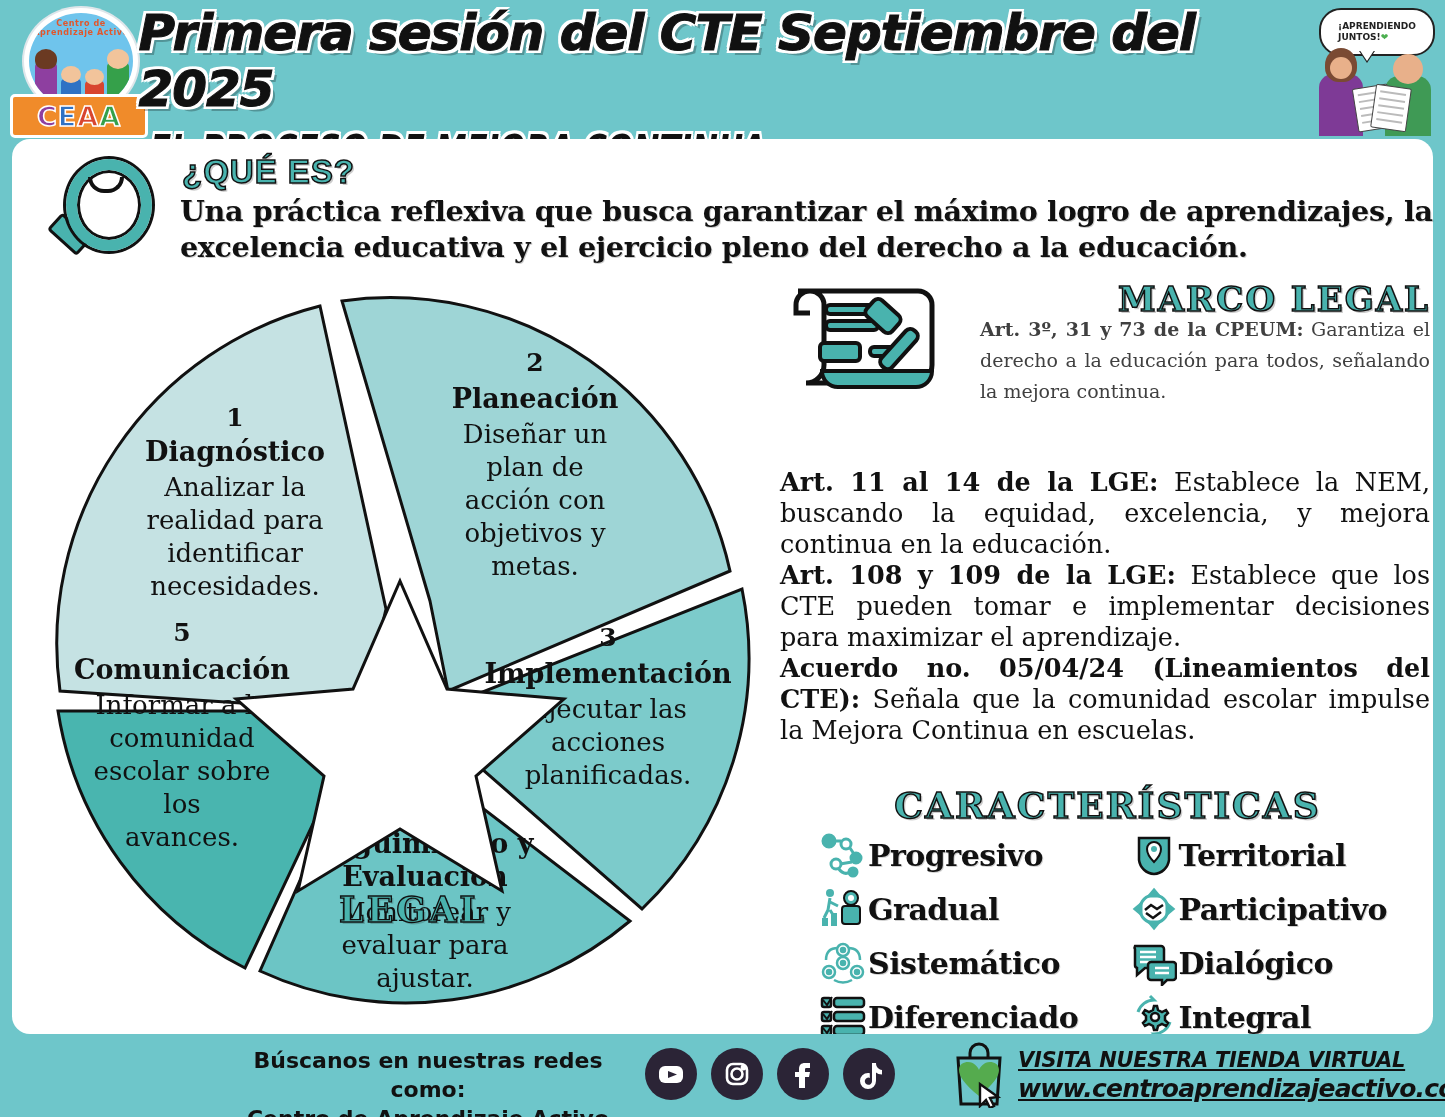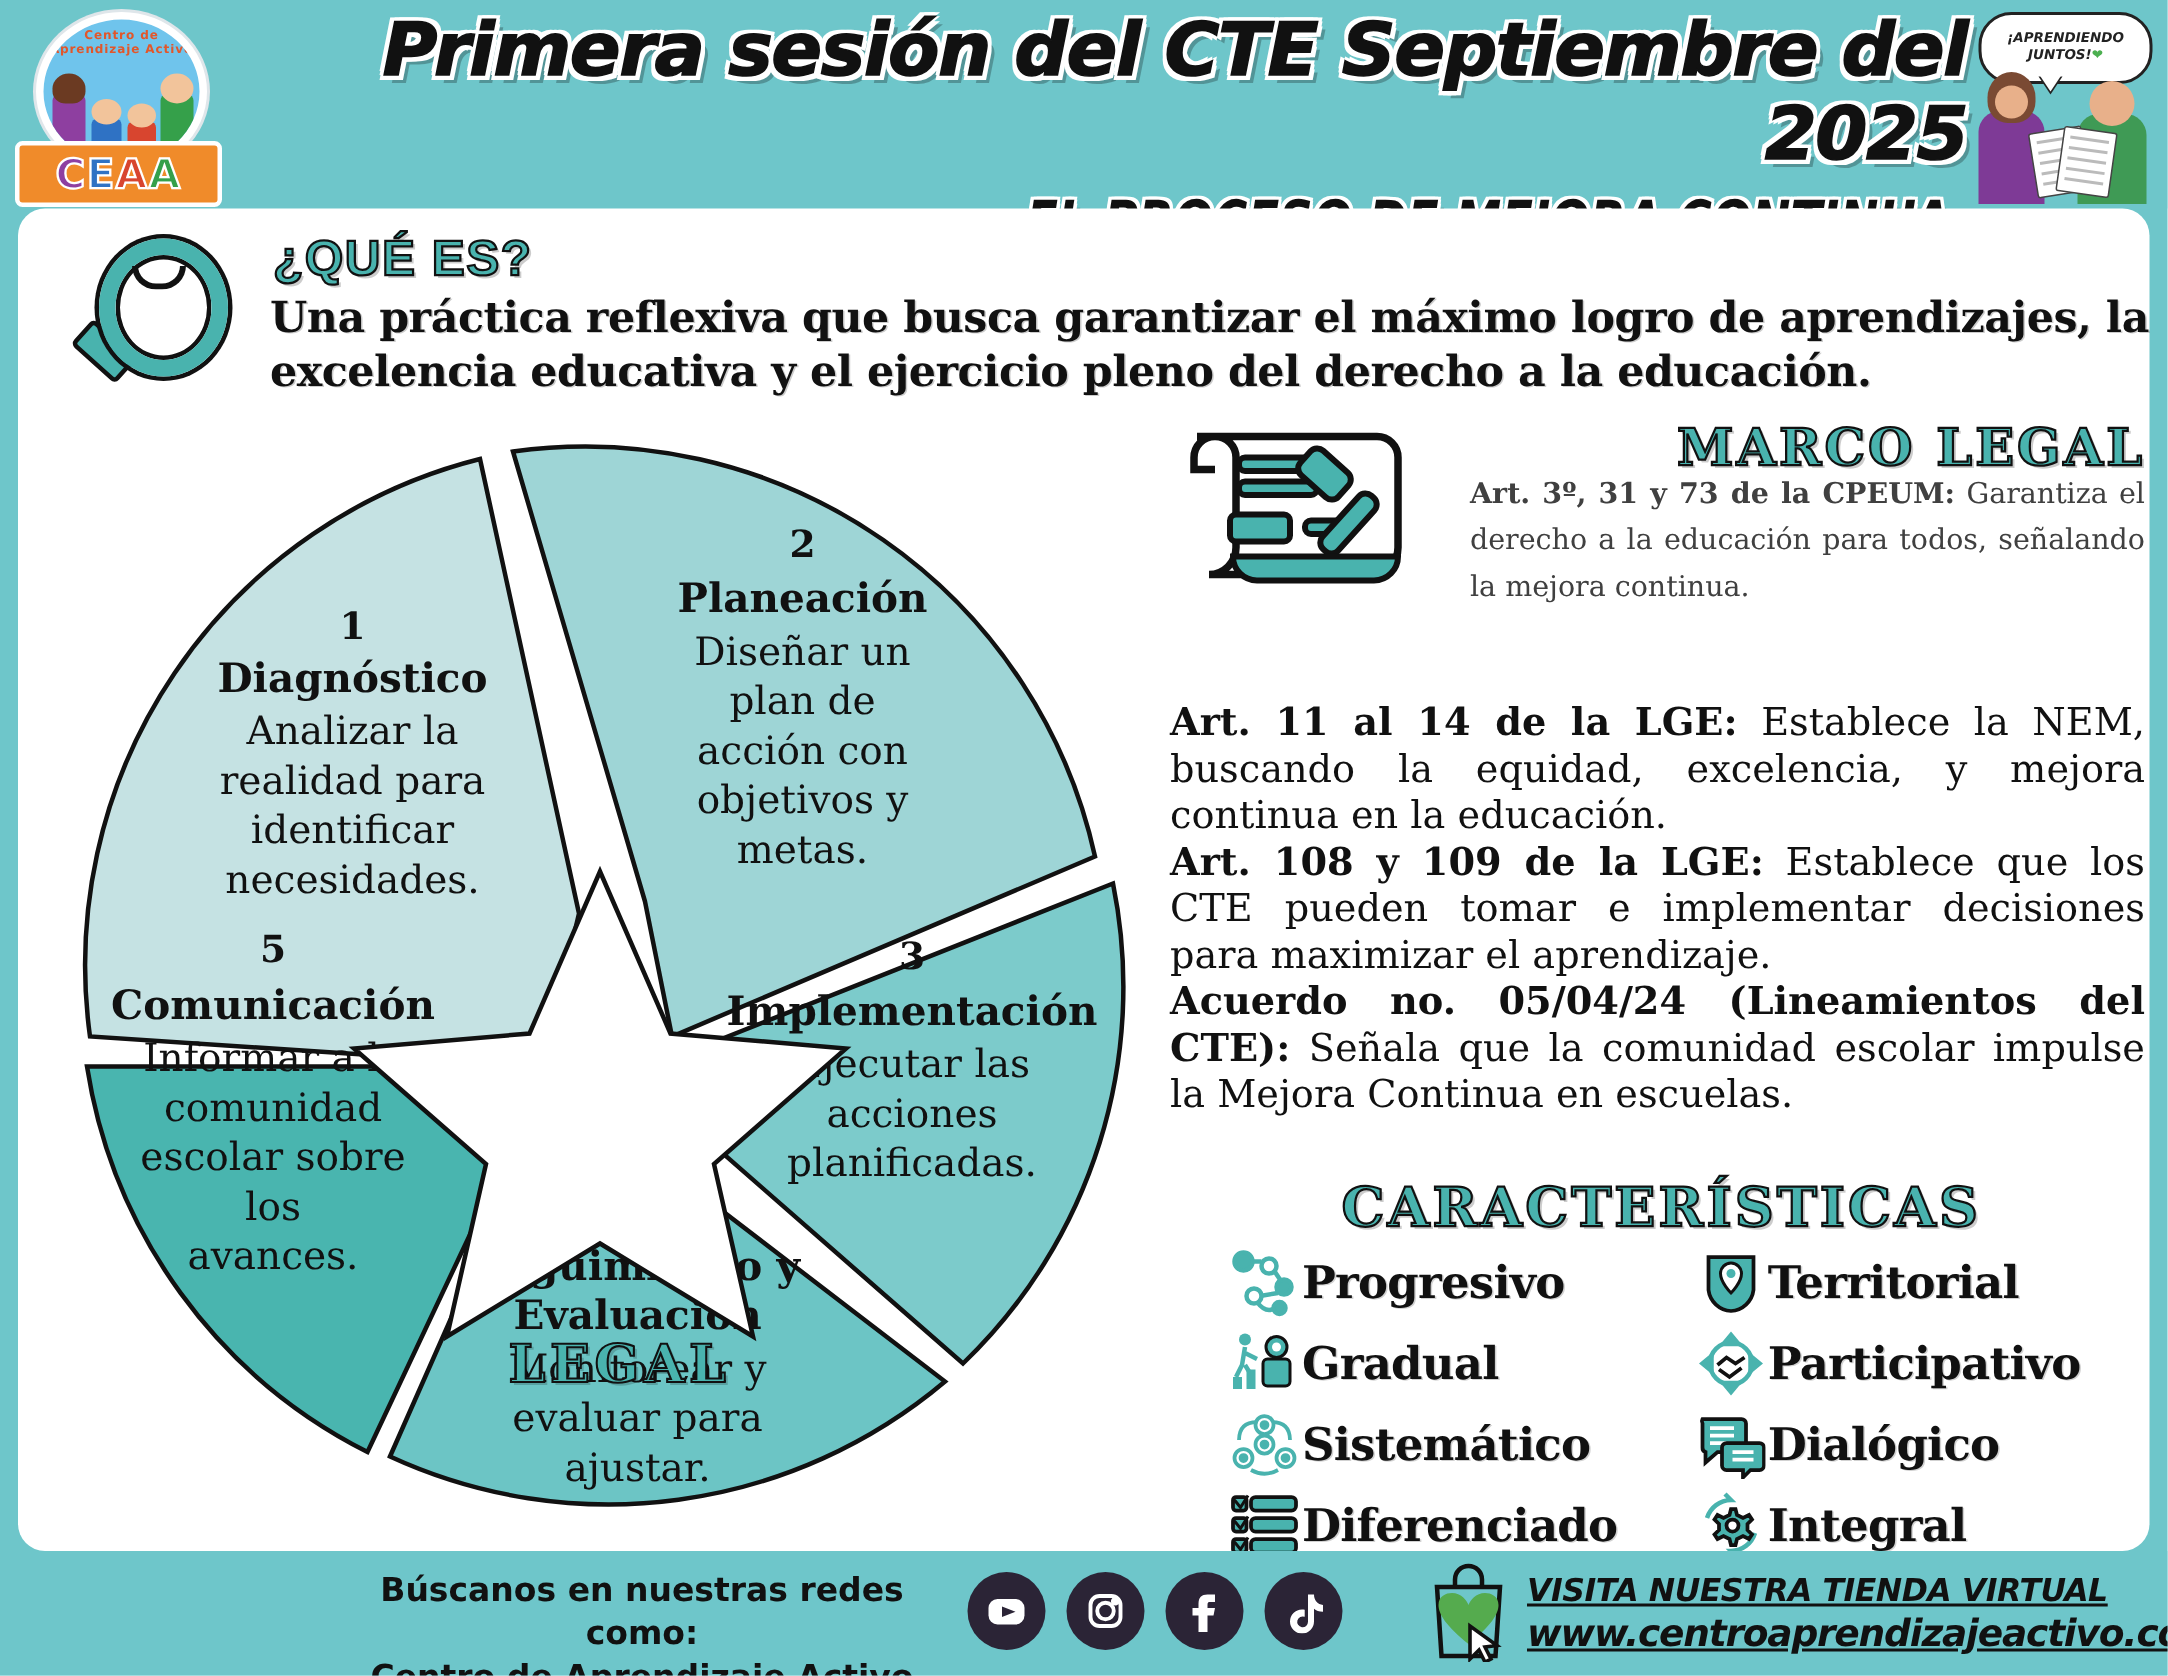--- a/index.html
+++ b/index.html
@@ -12,21 +12,21 @@
   }
   .page{position:absolute;inset:0;}
 
   
   .header{
     position:absolute;left:0;top:0;width:1445px;height:139px;
     background:#6ec6ca;
   }
   .title-wrap{
     position:absolute;left:150px;top:6px;width:1150px;
-    text-align:right;
+    text-align:left;
   }
   .title-main{
     font-family:"DejaVu Sans",sans-serif;
     font-weight:bold;font-style:italic;
     font-size:49px;line-height:56px;color:#111;
     letter-spacing:-1px;
     text-shadow:
       3px 0 0 #fff,-3px 0 0 #fff,0 3px 0 #fff,0 -3px 0 #fff,
       3px 3px 0 #fff,-3px 3px 0 #fff,3px -3px 0 #fff,-3px -3px 0 #fff,
       5px 5px 0 rgba(0,0,0,.25);
@@ -83,23 +83,22 @@
   .lb1{color:#8e3fa0;}.lb2{color:#2f72c4;}.lb3{color:#d8452f;}.lb4{color:#35a04a;}
 
   
   .teachers{
     position:absolute;right:6px;top:4px;width:128px;height:132px;
   }
   .bubble{
     position:absolute;left:8px;top:4px;width:112px;height:44px;
     background:#fff;border:2px solid #222;border-radius:22px;
     display:flex;align-items:center;justify-content:center;
-    text-align:center;
     font-family:"DejaVu Sans",sans-serif;font-size:9px;font-weight:bold;
-    color:#222;line-height:11px;font-style:italic;
+    color:#222;line-height:11px;
   }
   .bubble-tail{
     position:absolute;left:48px;top:45px;width:0;height:0;
     border-left:8px solid transparent;border-right:8px solid transparent;
     border-top:12px solid #fff;
     filter:drop-shadow(0 2px 0 #222);
   }
   .heartsm{color:#4caf50;}
   .t-body{position:absolute;bottom:0;left:0;width:128px;height:82px;}
   .tp1{position:absolute;left:8px;bottom:0;width:44px;height:62px;background:#7e3a96;border-radius:14px 14px 0 0;}

